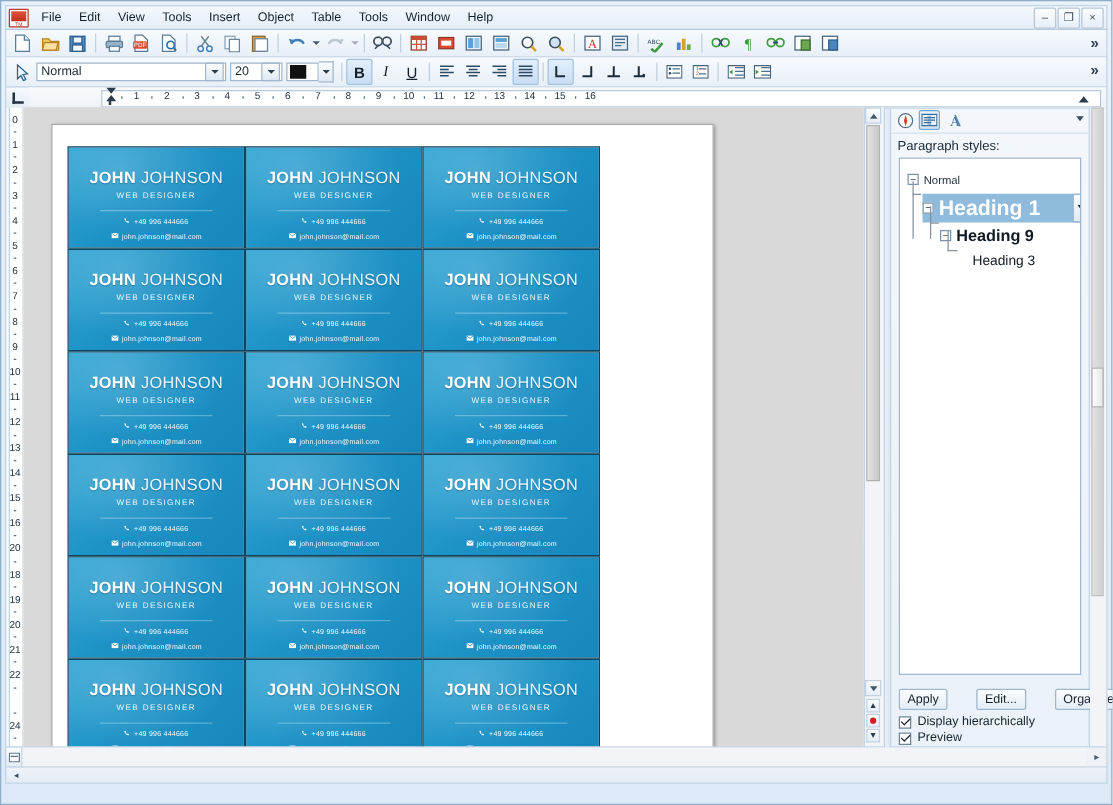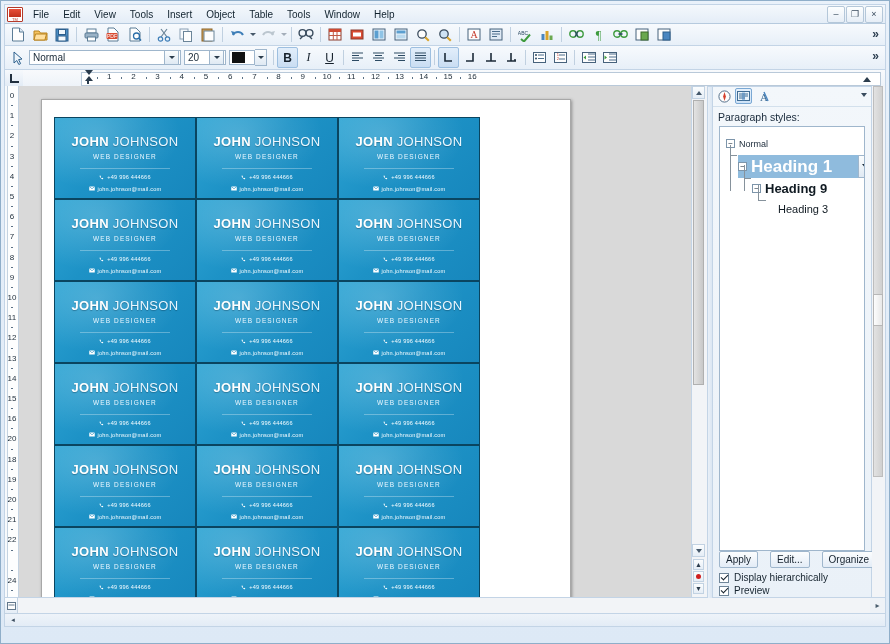--- a/index.html
+++ b/index.html
@@ -313,21 +313,21 @@
   .n-h2 .lbl{font-size:13px;font-weight:bold;color:#101a22;line-height:1;}
   .n-h3 .lbl{font-size:11px;font-weight:normal;color:#101a22;line-height:1;margin-left:12px;}
   .treeline{position:absolute;background:#86929c;}
   .h1-drop{
     position:absolute;right:-1px;top:0px;width:15px;height:23px;
     border:1px solid #9fb6cc;background:linear-gradient(#fbfdfe,#dfe9f3);
     display:flex;align-items:center;justify-content:center;box-sizing:border-box;
   }
   .h1-drop:after{content:"";border-left:4px solid transparent;border-right:4px solid transparent;border-top:5px solid #1c2b39;}
 
-  .sb-btnrow{display:flex;gap:12px;padding:0 6px 3px;}
+  .sb-btnrow{display:flex;gap:23px;padding:11px 6px 3px;}
   .sbtn{
     height:17px;border:1px solid #9fb6cc;border-radius:2px;
     background:linear-gradient(#fcfdfe,#e3ecf6);
     font-size:10px;color:#15222e;display:flex;align-items:center;justify-content:center;
     padding:0 6px;box-sizing:border-box;white-space:nowrap;
   }
   .sbtn .dd{margin-left:4px;border-left:3px solid transparent;border-right:3px solid transparent;border-top:4px solid #1c2b39;}
   .cbrow{display:flex;align-items:center;padding:1px 6px;font-size:10px;color:#16242f;}
   .cb{
     width:10px;height:10px;border:1px solid #6f8598;background:#fff;margin-right:5px;

